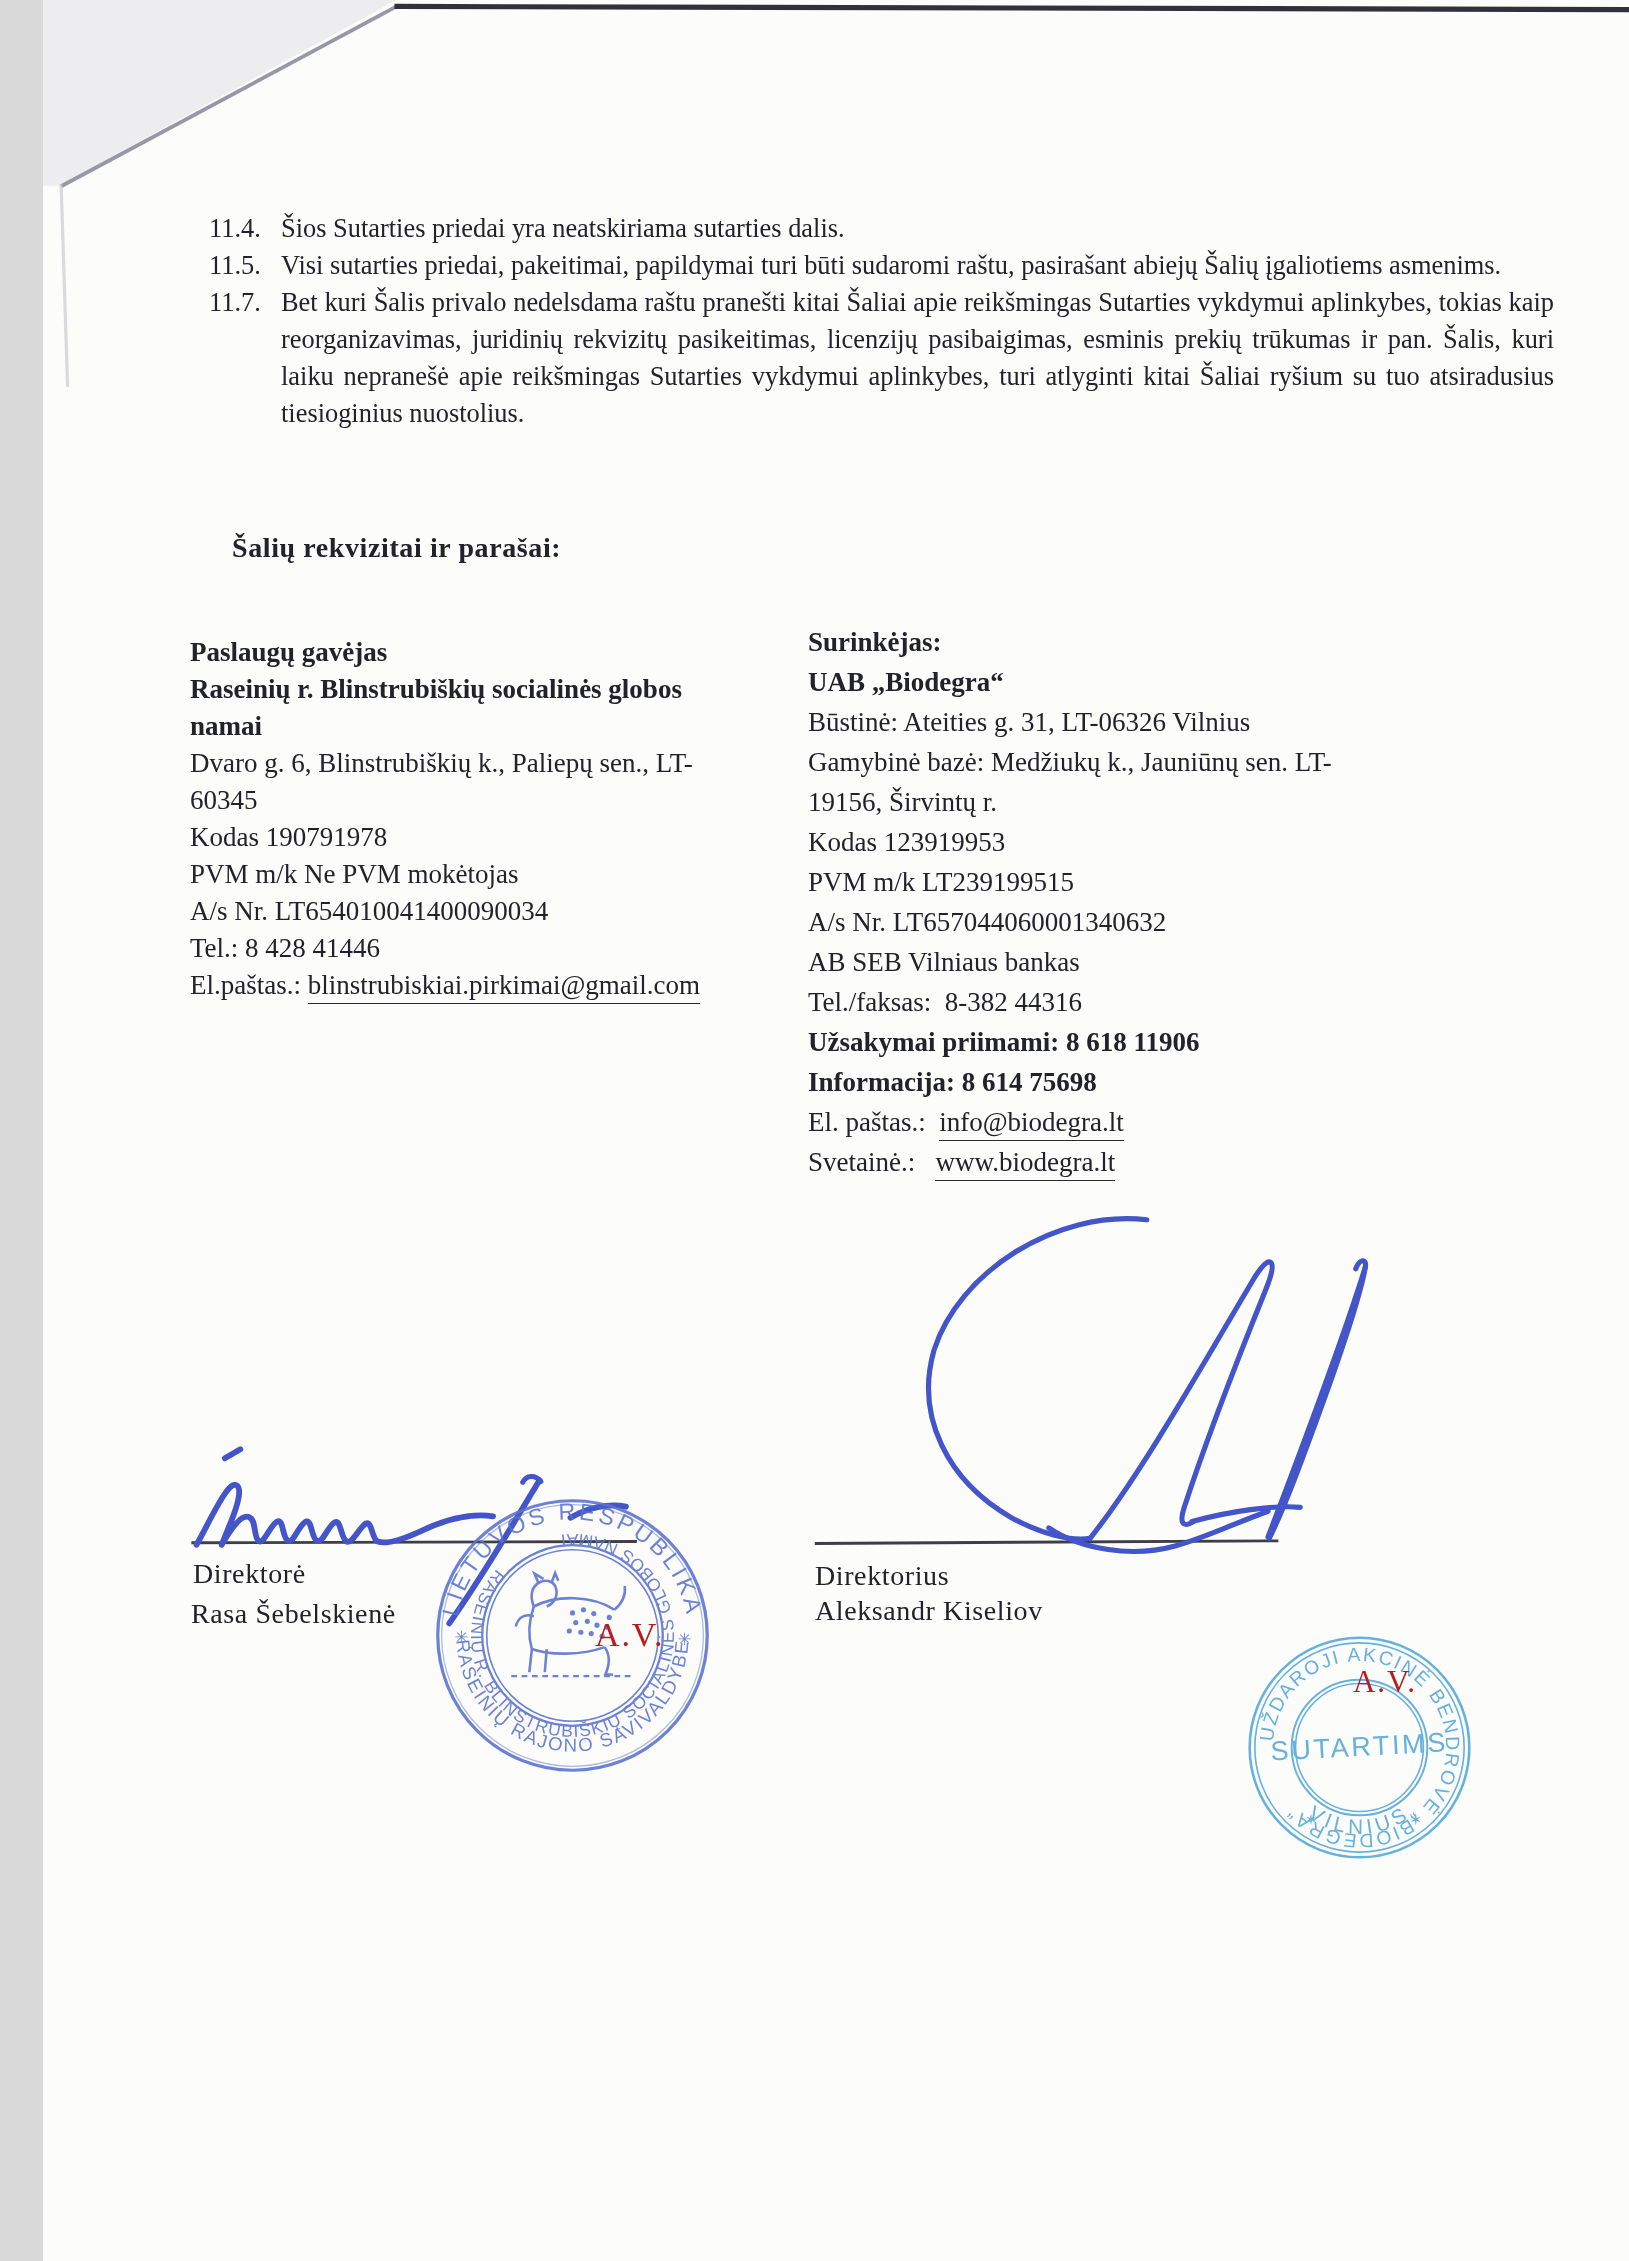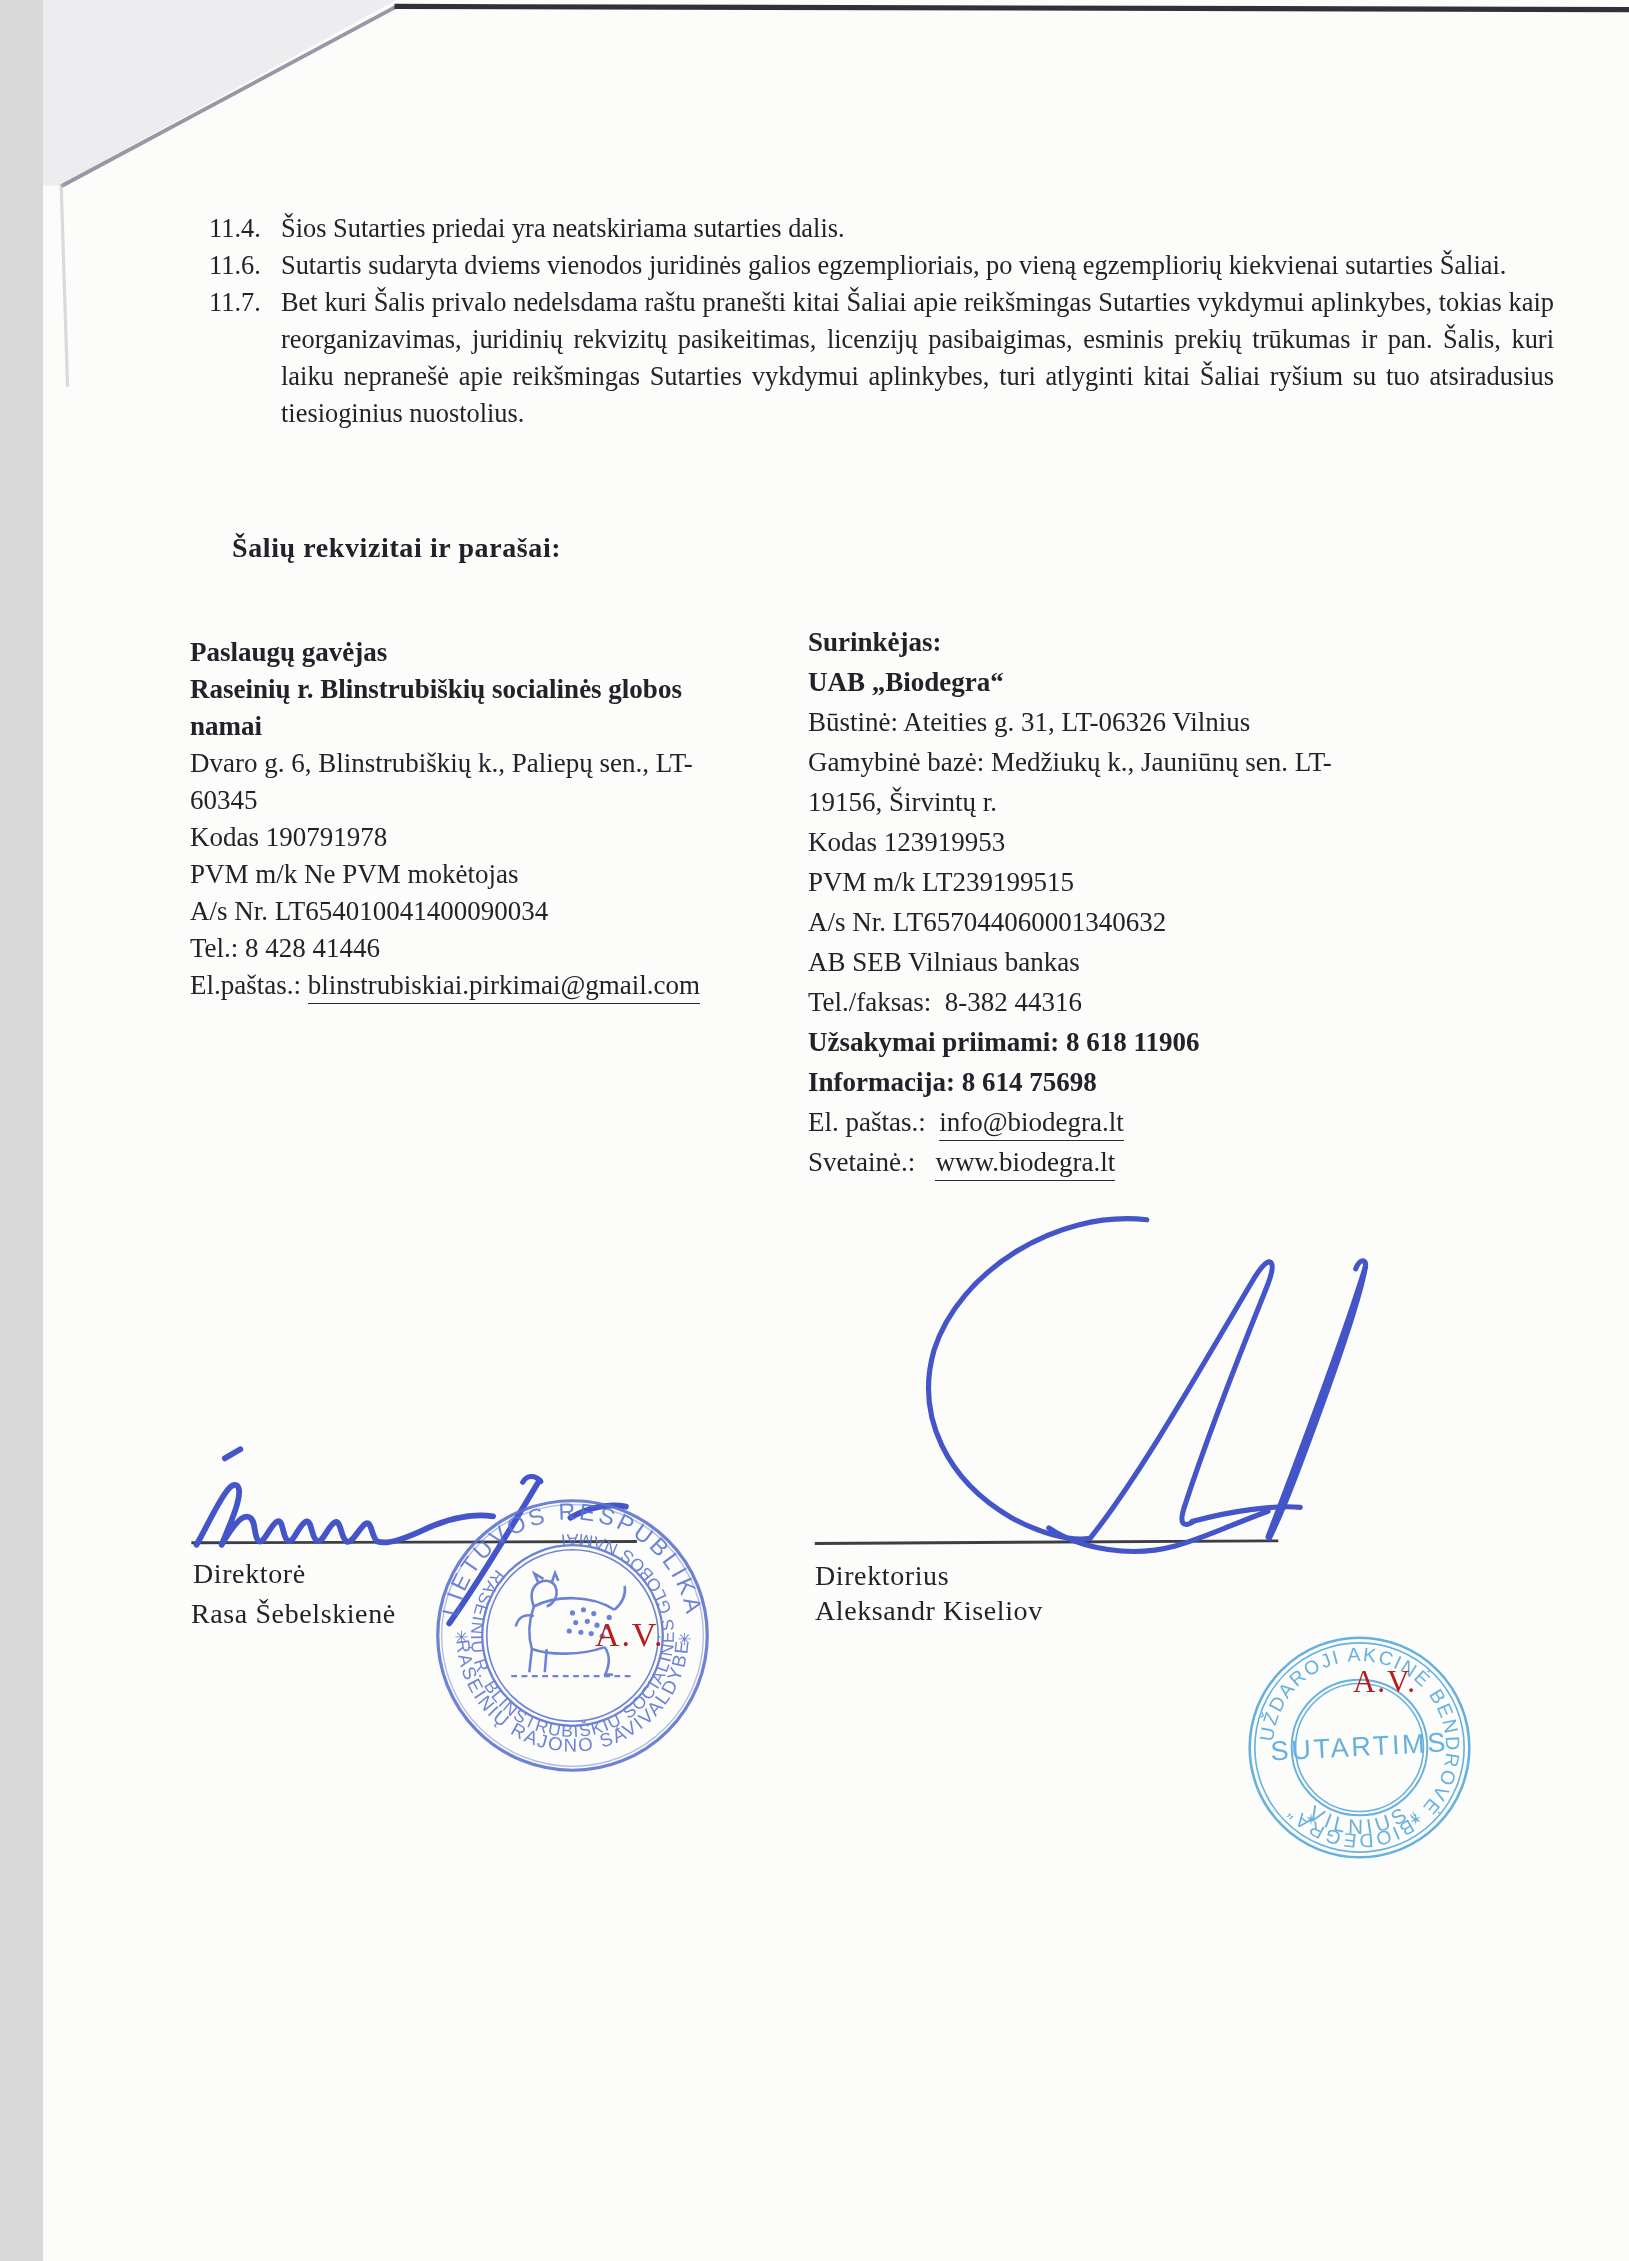--- a/index.html
+++ b/index.html
@@ -44,21 +44,21 @@
   <svg class="artifact-svg" width="1630" height="2261" viewBox="0 0 2528 3507">
     <polygon points="0,0 548,0 24,288 0,288" fill="#ededef"></polygon>
     <line x1="552" y1="8" x2="28" y2="289" stroke="#9797a6" stroke-width="6"></line>
     <line x1="28" y1="286" x2="38" y2="600" stroke="#c4c4cc" stroke-width="5" opacity="0.6"></line>
     <line x1="545" y1="10" x2="2524" y2="15" stroke="#31313a" stroke-width="8"></line>
     <line x1="2503" y1="28" x2="2506" y2="760" stroke="#d9d9de" stroke-width="4" opacity="0.8"></line>
   </svg>
 
   <div class="clauses" id="clauses">
       <div class="clause"><span class="cnum">11.4.</span><span>Šios Sutarties priedai yra neatskiriama sutarties dalis.</span></div>
-      <div class="clause"><span class="cnum">11.6.</span><span>Sutartis sudaryta dviems vienodos juridinės galios egzemplioriais, po vieną egzempliorių kiekvienai sutarties Šaliai.</span></div>
+      <div class="clause"><span class="cnum">11.5.</span><span>Visi sutarties priedai, pakeitimai, papildymai turi būti sudaromi raštu, pasirašant abiejų Šalių įgaliotiems asmenims.</span></div>
       <div class="clause"><span class="cnum">11.7.</span><span>Bet kuri Šalis privalo nedelsdama raštu pranešti kitai Šaliai apie reikšmingas Sutarties vykdymui aplinkybes, tokias kaip reorganizavimas, juridinių rekvizitų pasikeitimas, licenzijų pasibaigimas, esminis prekių trūkumas ir pan. Šalis, kuri laiku nepranešė apie reikšmingas Sutarties vykdymui aplinkybes, turi atlyginti kitai Šaliai ryšium su tuo atsiradusius tiesioginius nuostolius.</span></div>
     </div>
 
   <div class="section-heading">Šalių rekvizitai ir parašai:</div>
 
   <div class="party left" id="left-party"><div class="pline b">Paslaugų gavėjas</div><div class="pline b">Raseinių r. Blinstrubiškių socialinės globos</div><div class="pline b">namai</div><div class="pline">Dvaro g. 6, Blinstrubiškių k., Paliepų sen., LT-</div><div class="pline">60345</div><div class="pline">Kodas 190791978</div><div class="pline">PVM m/k Ne PVM mokėtojas</div><div class="pline">A/s Nr. LT654010041400090034</div><div class="pline">Tel.: 8 428 41446</div><div class="pline"><span>El.paštas.: </span><span class="lnk">blinstrubiskiai.pirkimai@gmail.com</span></div></div>
   <div class="party right" id="right-party"><div class="pline b">Surinkėjas:</div><div class="pline b">UAB „Biodegra“</div><div class="pline">Būstinė: Ateities g. 31, LT-06326 Vilnius</div><div class="pline">Gamybinė bazė: Medžiukų k., Jauniūnų sen. LT-</div><div class="pline">19156, Širvintų r.</div><div class="pline">Kodas 123919953</div><div class="pline">PVM m/k LT239199515</div><div class="pline">A/s Nr. LT657044060001340632</div><div class="pline">AB SEB Vilniaus bankas</div><div class="pline">Tel./faksas:  8-382 44316</div><div class="pline b">Užsakymai priimami: 8 618 11906</div><div class="pline b">Informacija: 8 614 75698</div><div class="pline"><span>El. paštas.:  </span><span class="lnk">info@biodegra.lt</span></div><div class="pline"><span>Svetainė.:   </span><span class="lnk">www.biodegra.lt</span></div></div>
 
   <svg class="ink-svg" width="1630" height="2261" viewBox="0 0 2528 3507">
     <g fill="none" stroke="#2e2e36" stroke-width="4.5" opacity="0.92">

